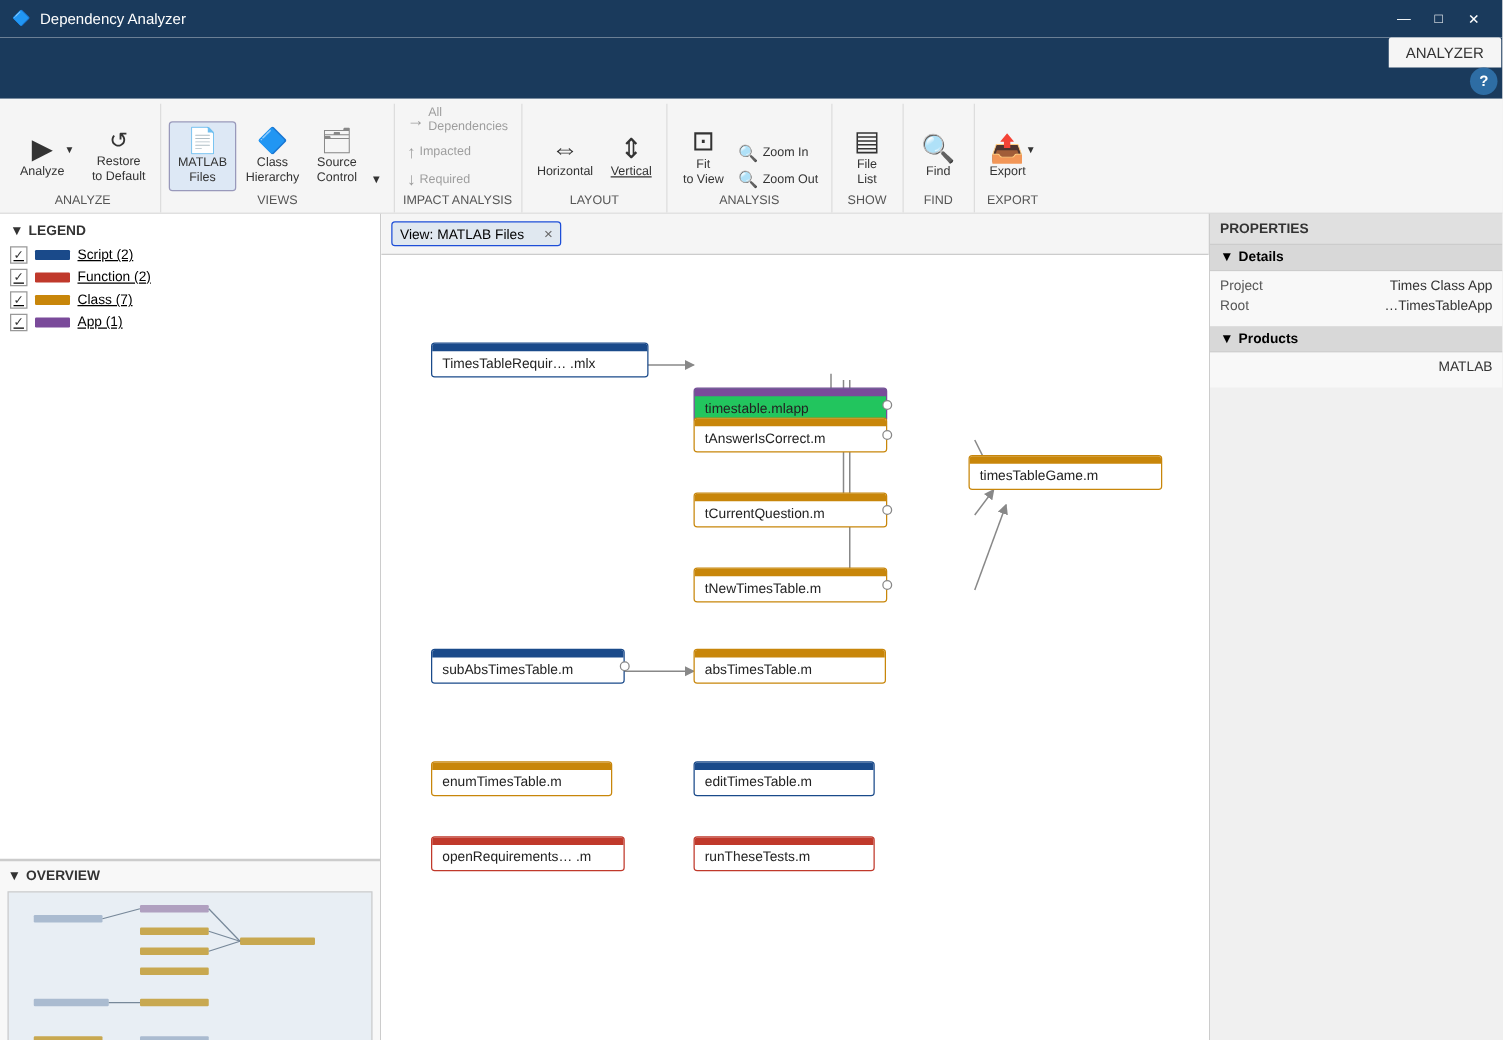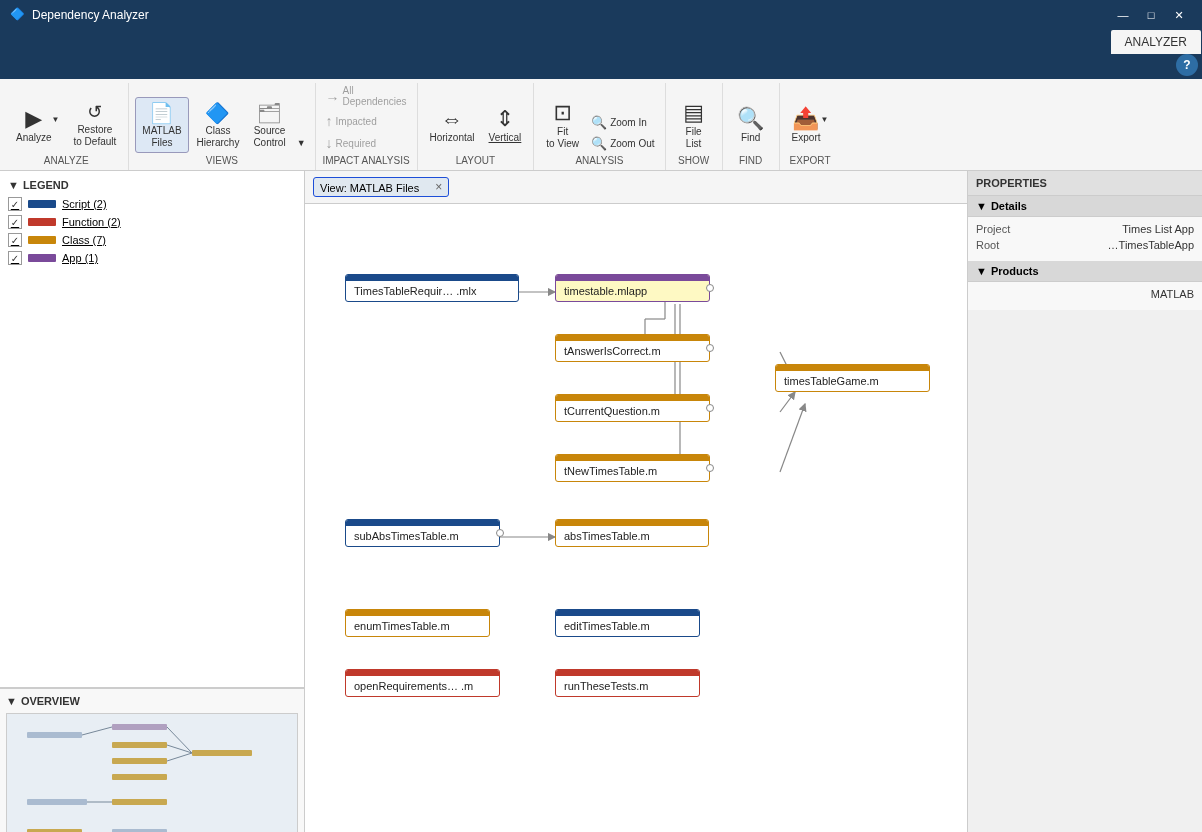--- a/index.html
+++ b/index.html
@@ -268,21 +268,22 @@
       white-space: nowrap;
       cursor: pointer;
       min-width: 120px;
     }
     .node-script {
       border: 1.5px solid #1a4a8a;
       background: #fff;
     }
     .node-app {
       border: 1.5px solid #7a4a9a;
-      background: #fef9c3;
+      background: #22c55e;
+      margin-top: 36px;
     }
     .node-class {
       border: 1.5px solid #c8860a;
       background: #fff;
     }
     .node-function {
       border: 1.5px solid #c0392b;
       background: #fff;
     }
     .node-header {
@@ -646,21 +647,21 @@
     <div class="properties-title">PROPERTIES</div>
 
     <div class="properties-section">
       <div class="properties-section-header">
         <span>▼</span>
         <span>Details</span>
       </div>
       <div class="properties-section-body">
         <div class="prop-row">
           <span class="prop-label">Project</span>
-          <span class="prop-value">Times List App</span>
+          <span class="prop-value">Times Class App</span>
         </div>
         <div class="prop-row">
           <span class="prop-label">Root</span>
           <span class="prop-value">…TimesTableApp</span>
         </div>
       </div>
     </div>
 
     <div class="properties-section">
       <div class="properties-section-header">

